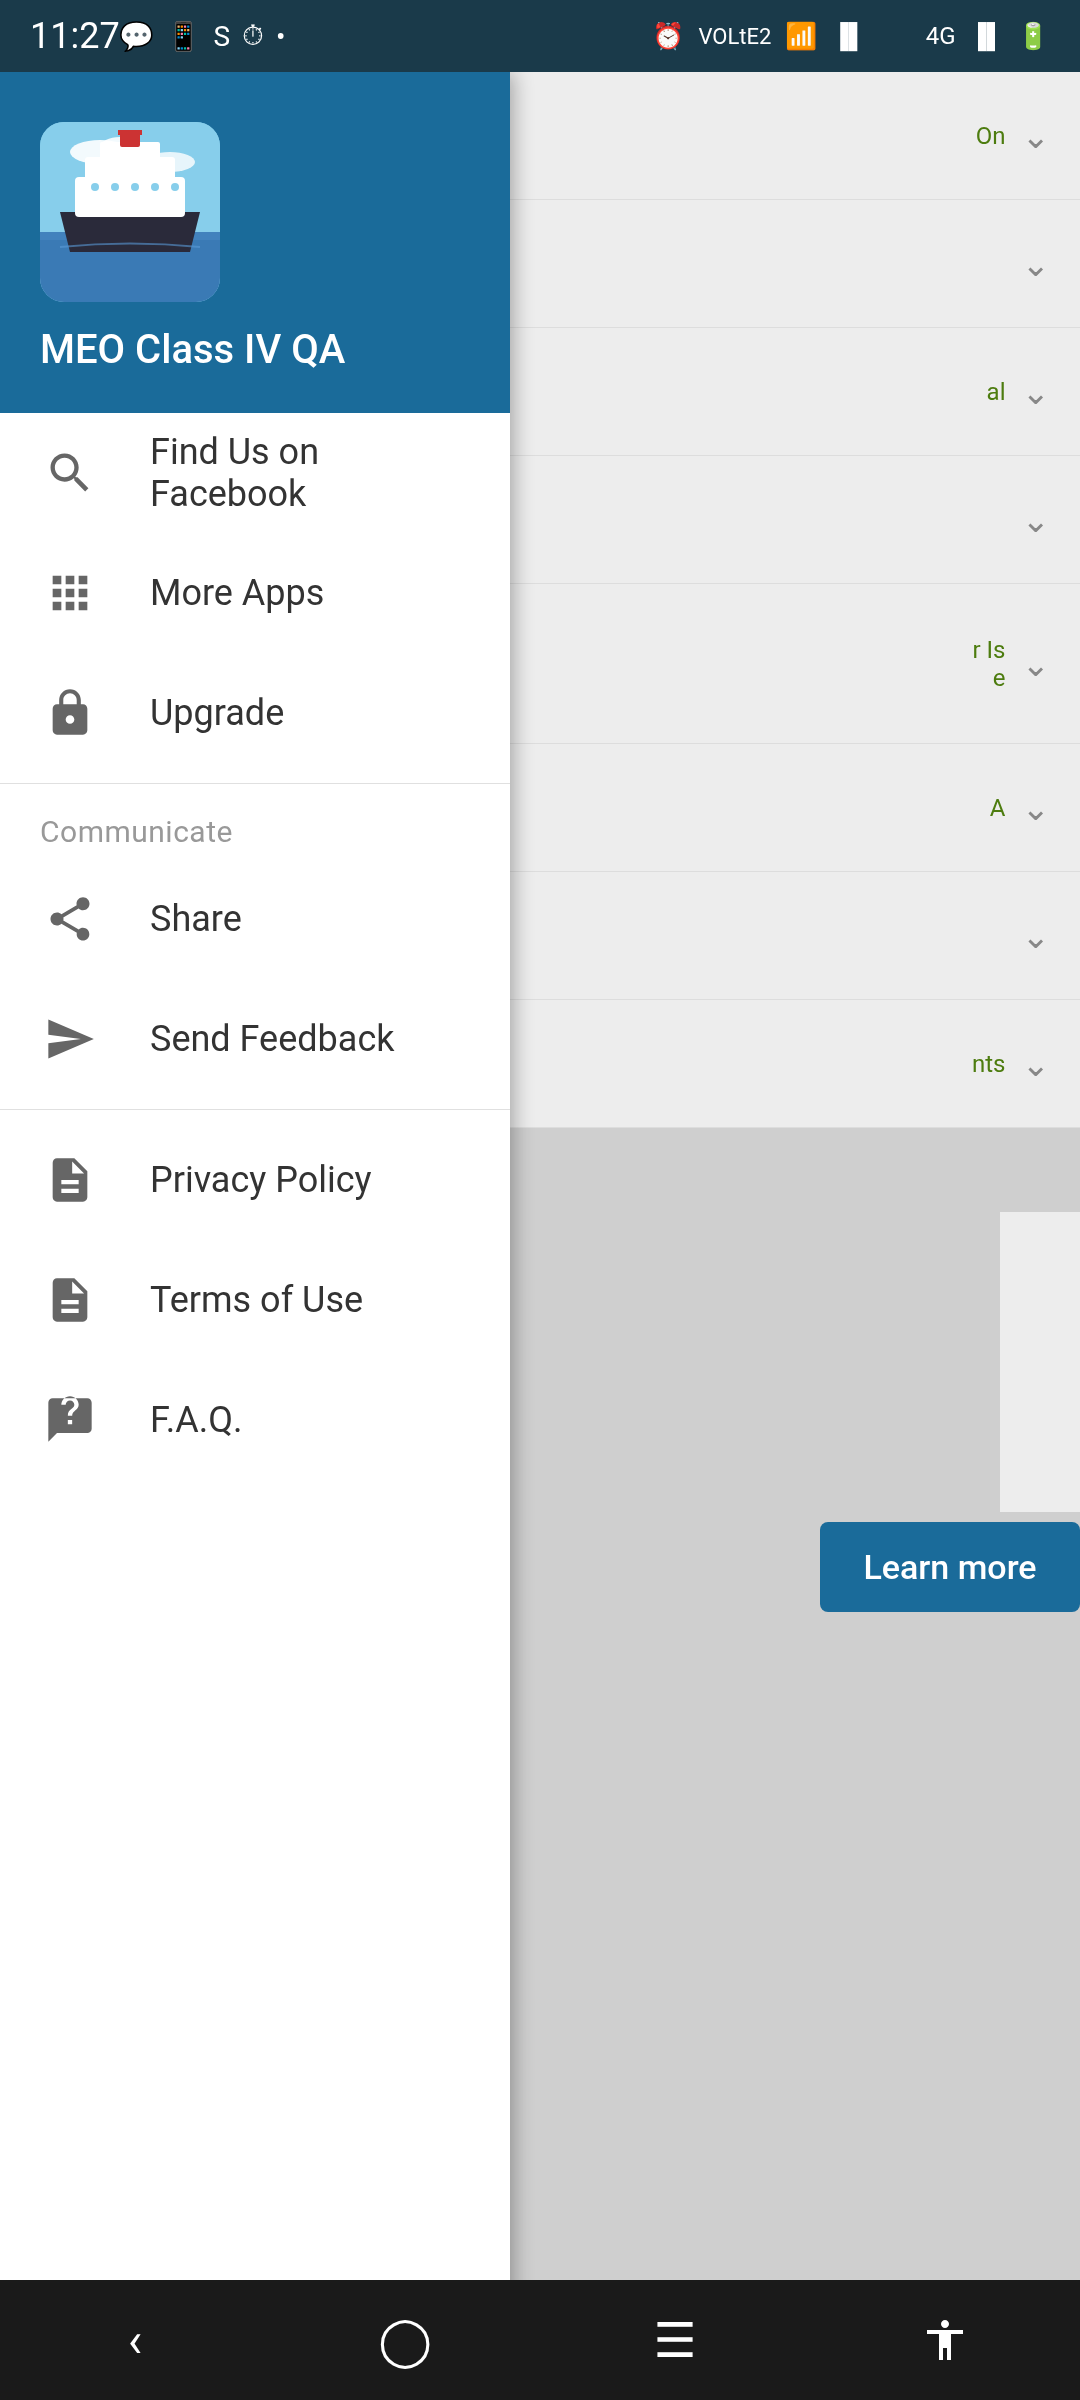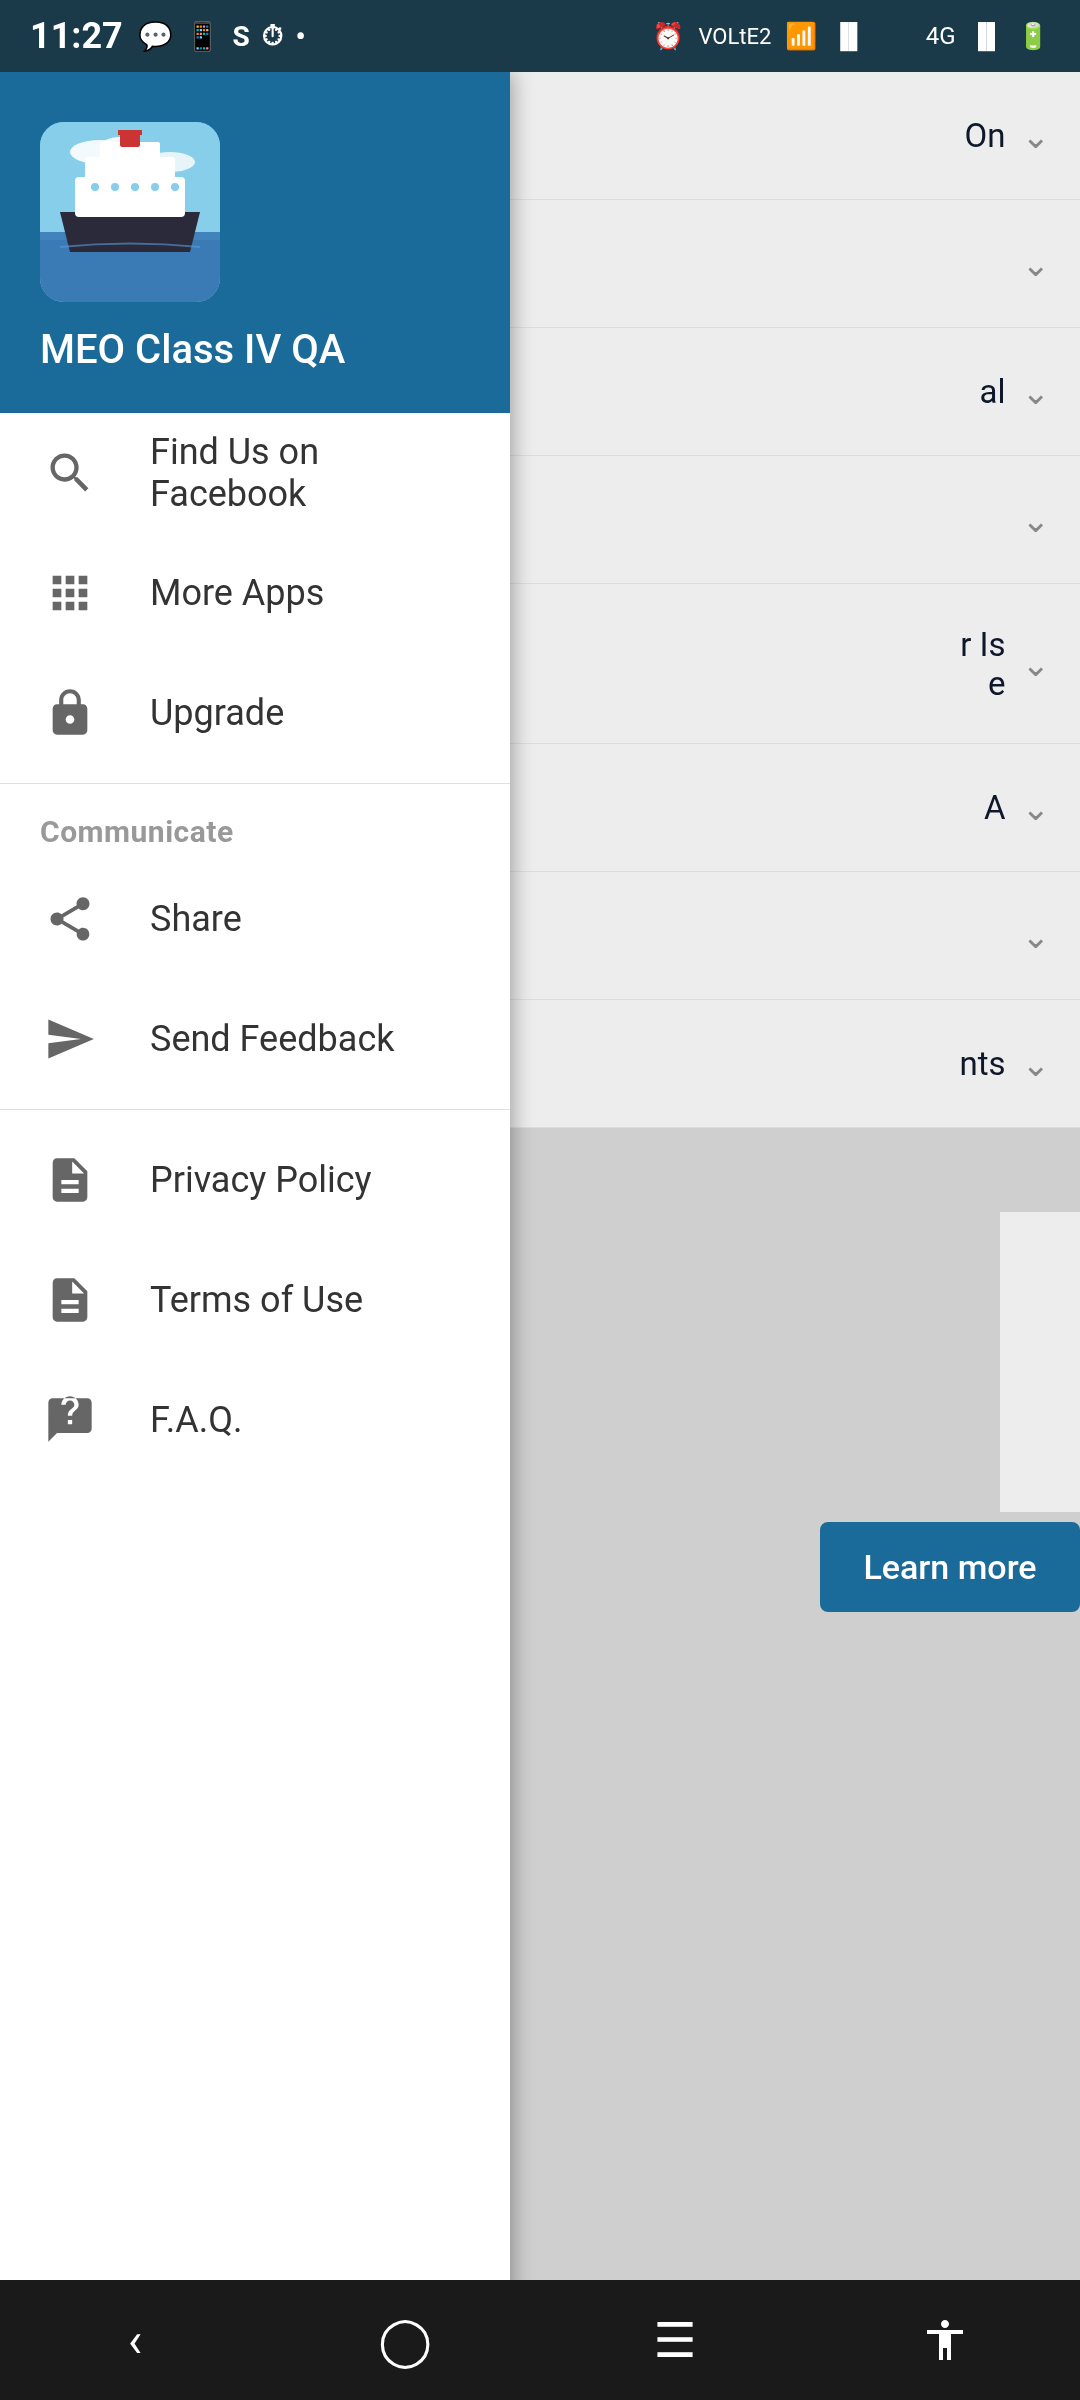--- a/index.html
+++ b/index.html
@@ -25,24 +25,24 @@
       padding: 0 30px;
       position: absolute;
       top: 0;
       left: 0;
       z-index: 100;
     }
 
     .status-left {
       color: white;
       font-size: 36px;
-      font-weight: 700;
-      display: flex;
-      align-items: center;
-      gap: 16px;
+      font-weight: 400;
+      display: flex;
+      align-items: center;
+      gap: 0;
     }
 
     .status-icons {
       display: flex;
       align-items: center;
       gap: 12px;
     }
 
     .status-icon {
       color: white;
@@ -90,22 +90,22 @@
       height: 128px;
       border-bottom: 1px solid #ddd;
       display: flex;
       align-items: center;
       justify-content: flex-end;
       padding-right: 30px;
       background: rgba(240,240,240,0.9);
     }
 
     .bg-item-text {
-      color: #0f172a;
-      font-size: 33px;
+      color: #4d7c0f;
+      font-size: 24px;
     }
 
     .chevron {
       color: #888;
       font-size: 34px;
       margin-left: 16px;
     }
 
     
     .premium-area {
@@ -232,21 +232,21 @@
     .section-divider {
       height: 1px;
       background: #e0e0e0;
       margin: 10px 0;
     }
 
     .section-header {
       padding: 20px 40px 10px 40px;
       font-size: 30px;
       color: #999;
-      font-weight: 700;
+      font-weight: 400;
       letter-spacing: 0.5px;
     }
 
     
     .bottom-nav {
       position: absolute;
       bottom: 0;
       left: 0;
       width: 1080px;
       height: 120px;

